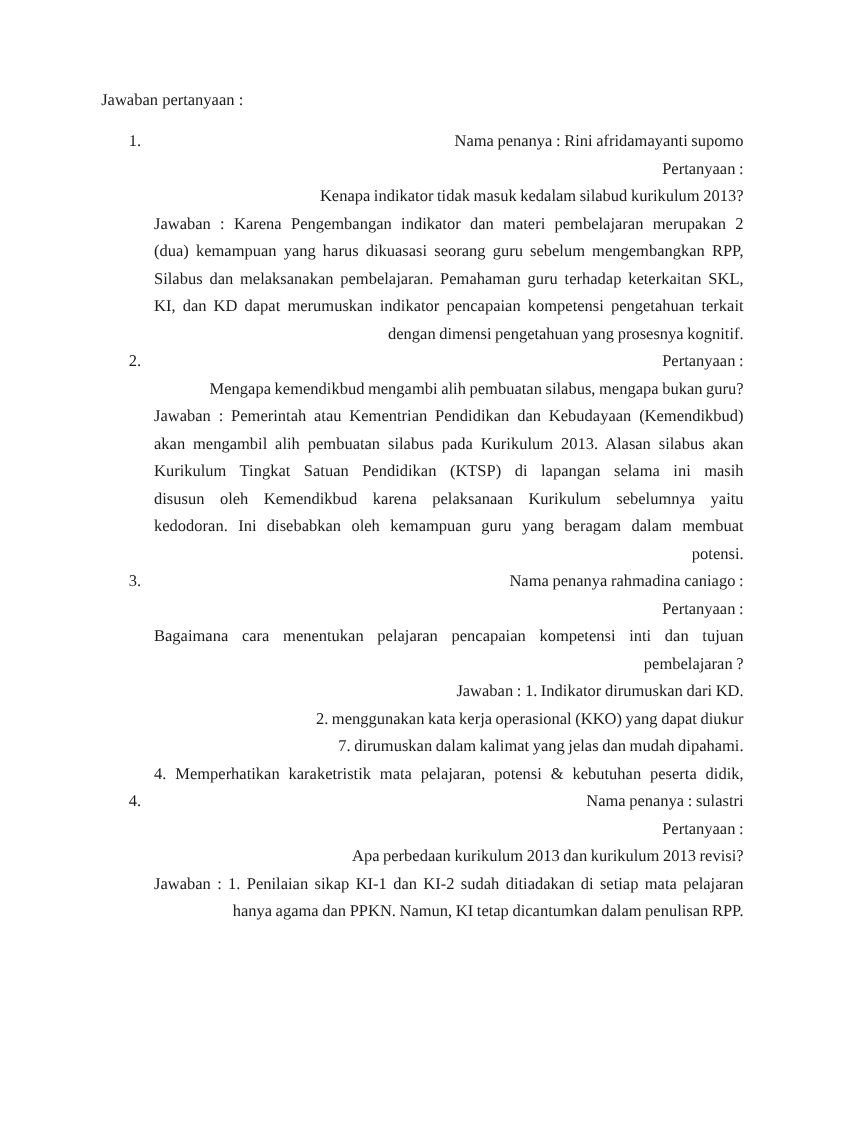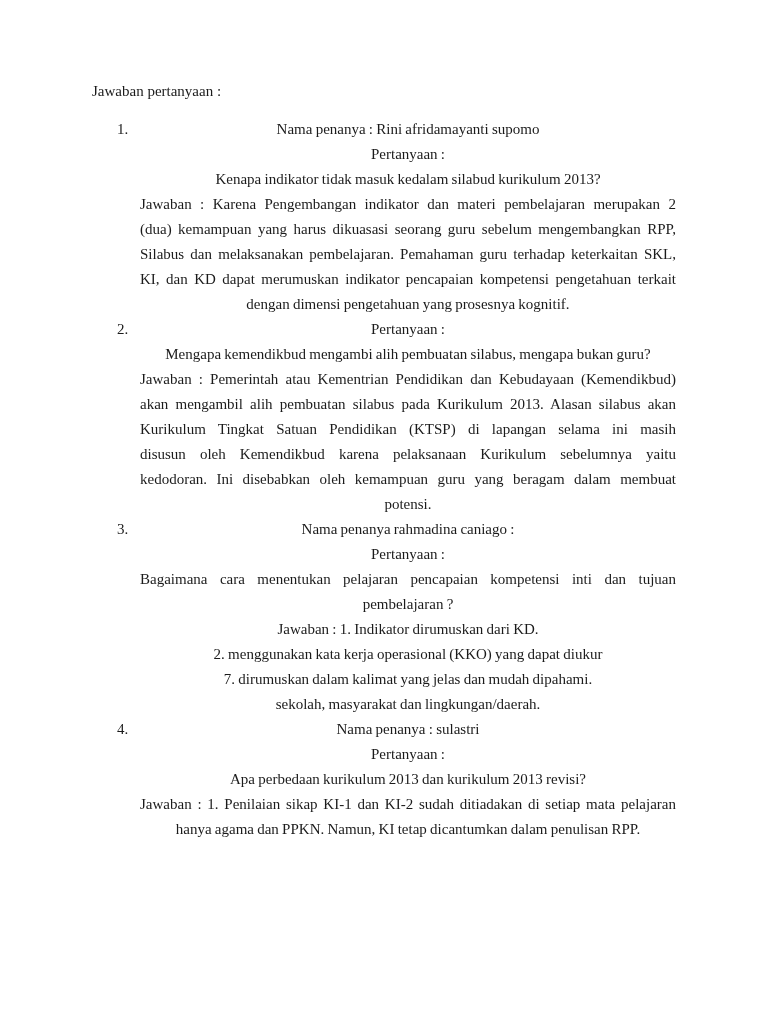--- a/index.html
+++ b/index.html
@@ -40,21 +40,21 @@
     font-size: 15px;
     line-height: 25px;
   }
   .lines {
     flex: 0 0 536px;
     width: 536px;
   }
   .line {
     font-size: 15px;
     line-height: 25px;
-    text-align: center;
+    text-align: right;
     word-spacing: -0.5px;
   }
   .line.j {
     text-align: justify;
     text-align-last: justify;
   }
 </style>
 </head>
 <body>
 
@@ -90,21 +90,21 @@
       <div class="item">
         <div class="num">3.</div>
         <div class="lines">
           <div class="line">Nama penanya rahmadina caniago :</div>
           <div class="line">Pertanyaan :</div>
           <div class="line j">Bagaimana cara menentukan pelajaran pencapaian kompetensi inti dan tujuan</div>
           <div class="line">pembelajaran ?</div>
           <div class="line">Jawaban : 1. Indikator dirumuskan dari KD.</div>
           <div class="line">2. menggunakan kata kerja operasional (KKO) yang dapat diukur</div>
           <div class="line">7. dirumuskan dalam kalimat yang jelas dan mudah dipahami.</div>
-          <div class="line">sekolah, masyarakat dan lingkungan/daerah.</div>
+          <div class="line j">4. Memperhatikan karaketristik mata pelajaran, potensi &amp; kebutuhan peserta didik,</div>
         </div>
       </div>
       <div class="item">
         <div class="num">4.</div>
         <div class="lines">
           <div class="line">Nama penanya : sulastri</div>
           <div class="line">Pertanyaan :</div>
           <div class="line">Apa perbedaan kurikulum 2013 dan kurikulum 2013 revisi?</div>
           <div class="line j">Jawaban : 1. Penilaian sikap KI-1 dan KI-2 sudah ditiadakan di setiap mata pelajaran</div>
           <div class="line">hanya agama dan PPKN. Namun, KI tetap dicantumkan dalam penulisan RPP.</div>

